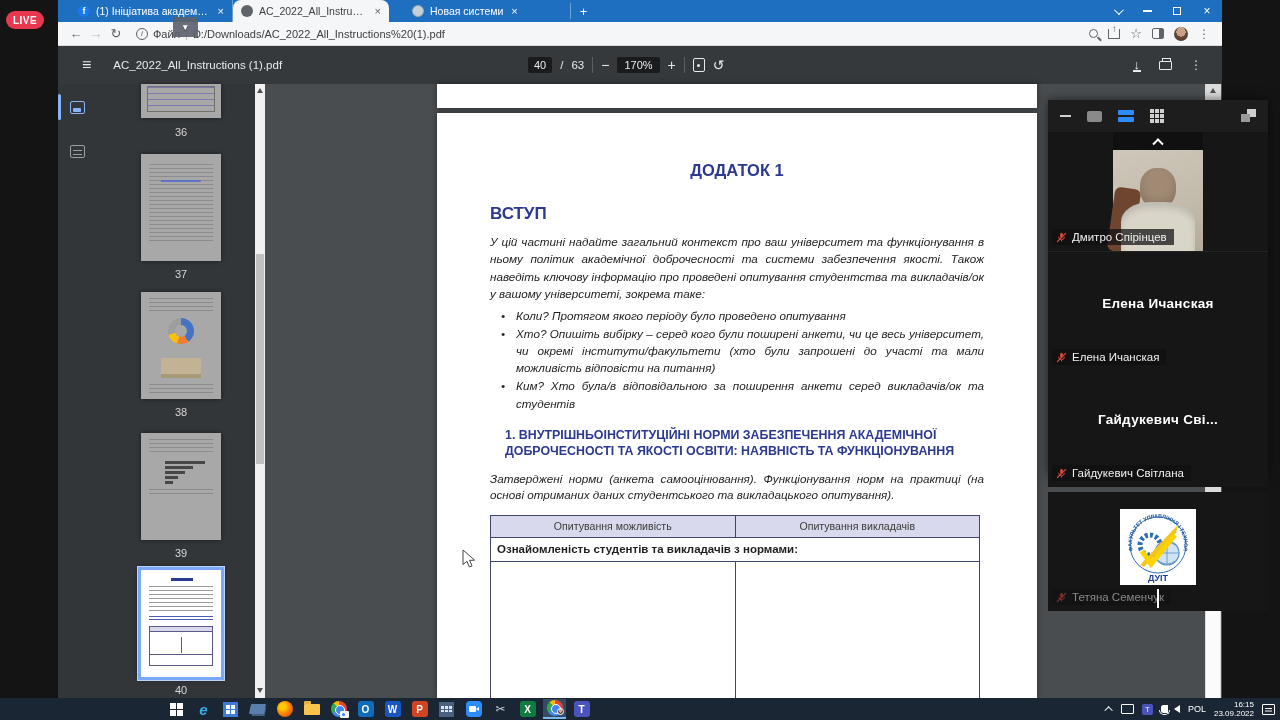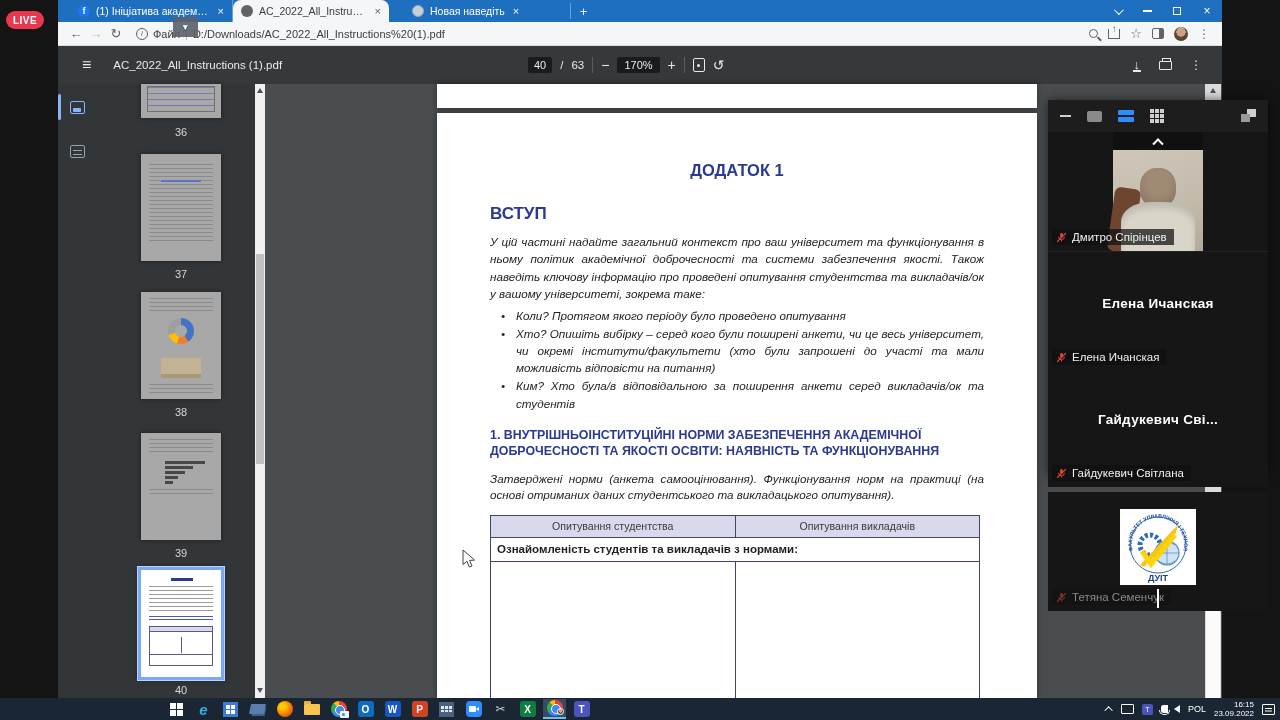--- a/index.html
+++ b/index.html
@@ -151,21 +151,21 @@
     box-shadow:0 0 6px rgba(0,0,0,.4); overflow:hidden; color:#1f1f1f; }
   .page-inner { position:absolute; left:53px; top:0; width:494px; }
   .doc-title { margin-top:48px; text-align:center; font-size:16.5px; font-weight:bold; color:#2b3990; }
   .doc-h2 { margin-top:24px; font-size:17px; font-weight:bold; color:#2b3990; }
   .doc-p { margin-top:9px; font-size:11.7px; font-style:italic; line-height:17.4px; text-align:justify;
     color:#1d1d1d; }
   .doc-bullets { margin-top:4px; }
   .bullet { display:flex; font-size:11.7px; font-style:italic; line-height:17.2px; margin-top:1px; }
   .bullet .dot { width:26px; text-align:center; flex:0 0 auto; }
   .bullet .btxt { flex:1; text-align:justify; }
-  .doc-h1 { margin-top:15px; font-size:12.4px; font-weight:bold; color:#2b3990; line-height:16.5px; }
+  .doc-h1 { margin-top:15px; font-size:12.4px; font-weight:bold; color:#2b3990; line-height:16.5px;margin-left:15px; }
   .doc-note { margin-top:11px; font-size:11.7px; font-style:italic; line-height:16.5px; text-align:justify; }
   .doc-table { margin-top:11px; width:490px; border:1px solid #3f4468; }
   .dt-head { display:flex; height:22px; background:#d9d9ed; border-bottom:1px solid #3f4468; }
   .dt-th { flex:1; display:flex; align-items:center; justify-content:center; font-size:10.6px; color:#3b3b3b; }
   .dt-th + .dt-th { border-left:1px solid #3f4468; }
   .dt-row-label { height:24px; display:flex; align-items:center; padding-left:6px; font-size:11.5px;
     font-weight:bold; border-bottom:1px solid #3f4468; }
   .dt-cells { display:flex; height:142px; border-bottom:1px solid #3f4468; }
   .dt-cell { flex:1; }
   .dt-cell + .dt-cell { border-left:1px solid #3f4468; }
@@ -300,21 +300,21 @@
         <span class="tab-label">(1) Ініціатива академічної добр</span>
         <span class="tab-close">×</span>
       </div>
       <div class="tab tab-active">
         <span class="favicon fav-pdf"></span>
         <span class="tab-label">AC_2022_All_Instructions (1).pdf</span>
         <span class="tab-close">×</span>
       </div>
       <div class="tab tab3">
         <span class="favicon fav-globe"></span>
-        <span class="tab-label">Новая наведіть</span>
+        <span class="tab-label">Новая системи</span>
         <span class="tab-close">×</span>
       </div>
       <div class="newtab">+</div>
       <div class="win-controls">
         <div class="wc">
             <span class="wc-chev"></span>
           </div>
         <div class="wc">
             <span class="wc-min-bar"></span>
           </div>
@@ -449,21 +449,21 @@
               </div>
               <div class="bullet">
                 <span class="dot">•</span>
                 <span class="btxt">Ким? Хто була/в відповідальною за поширення анкети серед викладачів/ок та студентів</span>
               </div>
             </div>
             <div class="doc-h1">1. ВНУТРІШНЬОІНСТИТУЦІЙНІ НОРМИ ЗАБЕЗПЕЧЕННЯ АКАДЕМІЧНОЇ ДОБРОЧЕСНОСТІ ТА ЯКОСТІ ОСВІТИ: НАЯВНІСТЬ ТА ФУНКЦІОНУВАННЯ</div>
             <div class="doc-note">Затверджені норми (анкета самооцінювання). Функціонування норм на практиці (на основі отриманих даних студентського та викладацького опитування).</div>
             <div class="doc-table">
               <div class="dt-head">
-                <div class="dt-th">Опитування студентства</div>
+                <div class="dt-th">Опитування можливість</div>
                 <div class="dt-th">Опитування викладачів</div>
               </div>
               <div class="dt-row-label">Ознайомленість студентів та викладачів з нормами:</div>
               <div class="dt-cells">
                 <div class="dt-cell"></div>
                 <div class="dt-cell"></div>
               </div>
               <div class="dt-footer">Загальний висновок:</div>
             </div>
           </div>

